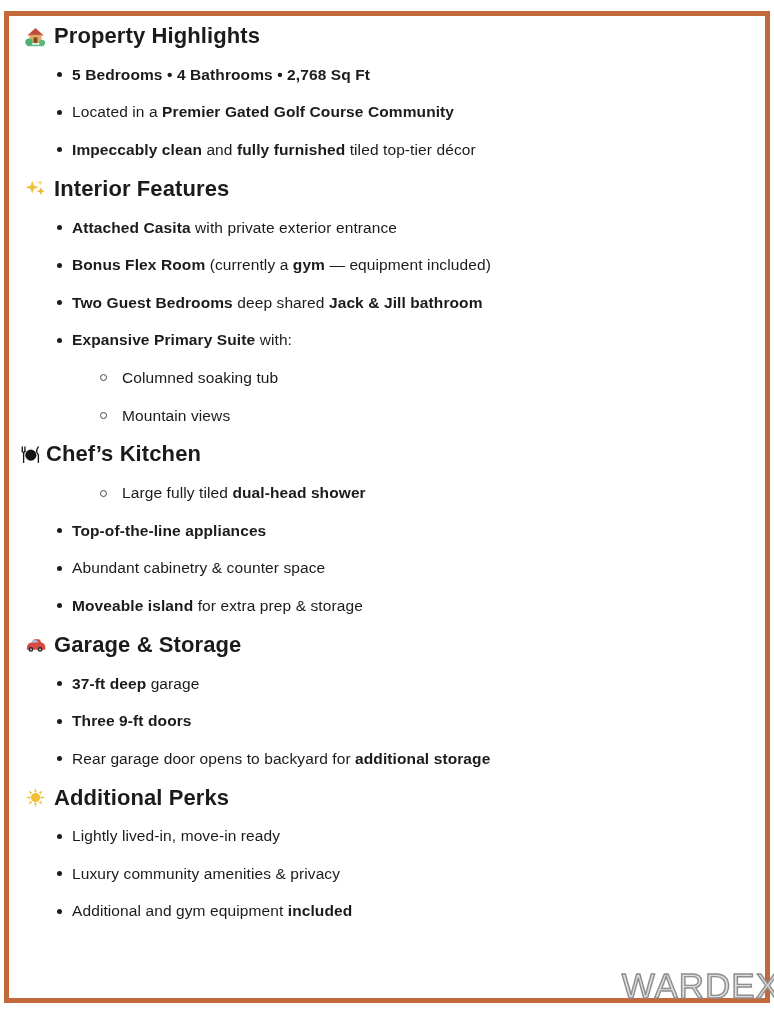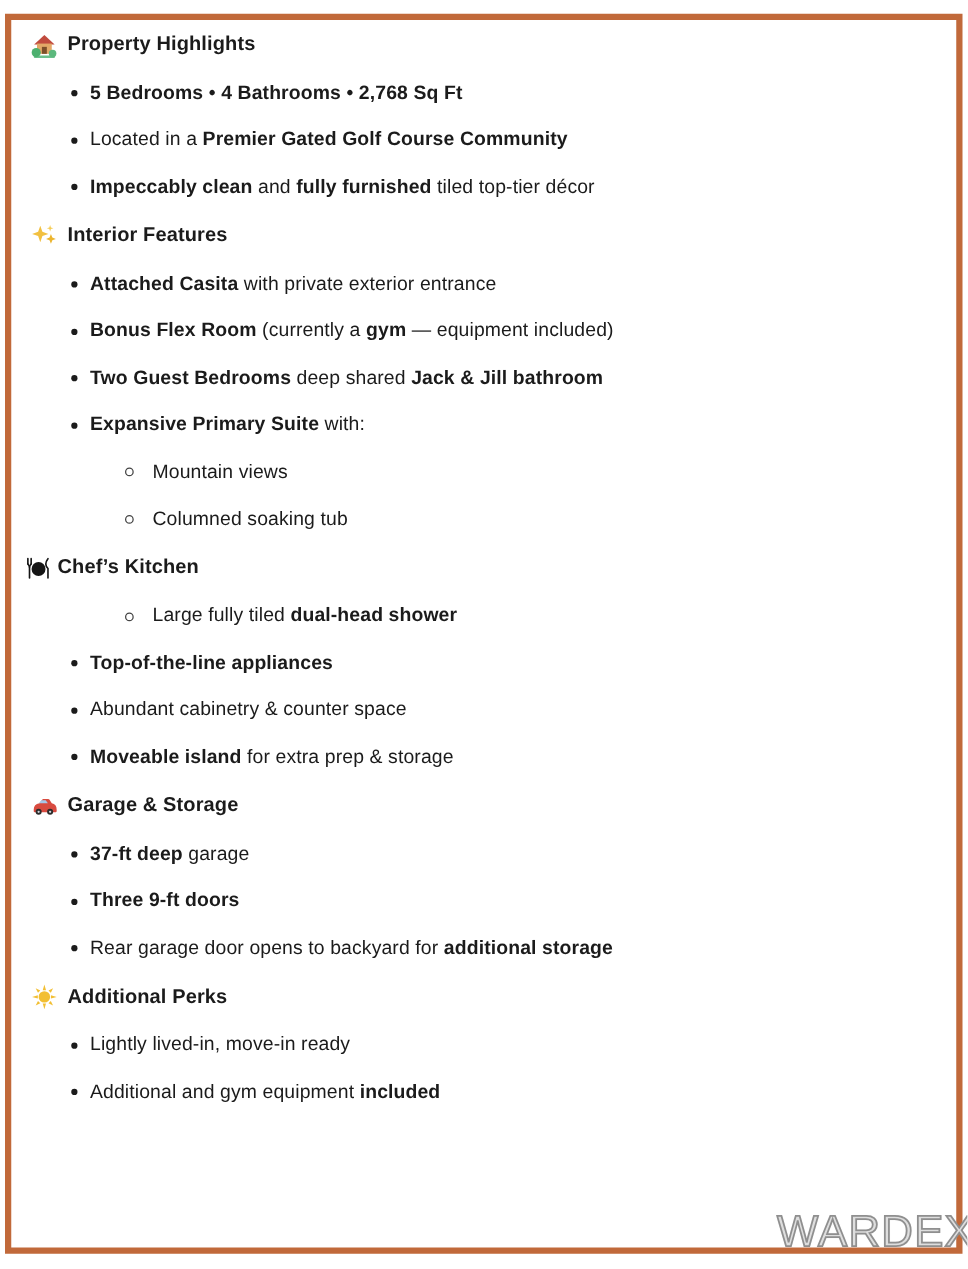--- a/index.html
+++ b/index.html
@@ -22,21 +22,21 @@
     box-sizing: border-box;
     background: #ffffff;
   }
   .content { width: 100%; height: 100%; overflow: hidden; }
   .row { display: flex; align-items: center; }
   .row.heading {
     height: 40px;
     padding-left: 16px;
     gap: 8px;
     font-weight: 700;
-    font-size: 16px;
+    font-size: 22px;
     letter-spacing: 0.1px;
   }
   .hicon { width: 21px; height: 21px; flex: none; display: inline-flex; }
   .hicon svg { width: 100%; height: 100%; display: block; }
   .hicon.tight { margin-left: -5px; margin-right: -3px; }
   .row.item { height: 37.6px; font-size: 15.5px; letter-spacing: 0.1px; }
   .row.lvl1 { padding-left: 48px; }
   .row.lvl2 { padding-left: 91px; }
   .bullet-dot {
     width: 5px; height: 5px; border-radius: 50%;
@@ -115,25 +115,25 @@
         <div class="row item lvl1">
           <span class="bullet-dot"></span>
           <span class="itext"><span class="b">Two Guest Bedrooms</span><span> deep shared </span><span class="b">Jack &amp; Jill bathroom</span></span>
         </div>
         <div class="row item lvl1">
           <span class="bullet-dot"></span>
           <span class="itext"><span class="b">Expansive Primary Suite</span><span> with:</span></span>
         </div>
         <div class="row item lvl2">
           <span class="bullet-circle"></span>
-          <span class="itext"><span>Mountain views</span></span>
+          <span class="itext"><span>Columned soaking tub</span></span>
         </div>
         <div class="row item lvl2">
           <span class="bullet-circle"></span>
-          <span class="itext"><span>Columned soaking tub</span></span>
+          <span class="itext"><span>Mountain views</span></span>
         </div>
         <div class="row heading">
           <span class="hicon tight">
             <svg viewBox="0 0 32 32">
               <g stroke="#151515" stroke-width="2" fill="none" stroke-linecap="round">
                 <line x1="3.5" y1="4.5" x2="3.5" y2="11"></line>
                 <line x1="7.5" y1="4.5" x2="7.5" y2="11"></line>
                 <path d="M3.5 11 Q5.5 13 5.5 15 L5.5 28"></path>
                 <path d="M7.5 11 Q5.5 13 5.5 15"></path>
                 <path d="M28 4.5 C24.5 9 24.5 13 28 16.5 L28 28"></path>
@@ -199,18 +199,22 @@
             </svg>
           </span>
           <span>Additional Perks</span>
         </div>
         <div class="row item lvl1">
           <span class="bullet-dot"></span>
           <span class="itext"><span>Lightly lived-in, move-in ready</span></span>
         </div>
         <div class="row item lvl1">
           <span class="bullet-dot"></span>
+          <span class="itext"><span>Luxury community amenities &amp; privacy</span></span>
+        </div>
+        <div class="row item lvl1">
+          <span class="bullet-dot"></span>
           <span class="itext"><span>Additional and gym equipment </span><span class="b">included</span></span>
         </div>
       </div>
   </div>
   <div class="watermark">WARDEX</div>
 </div>
 
 </body></html>

